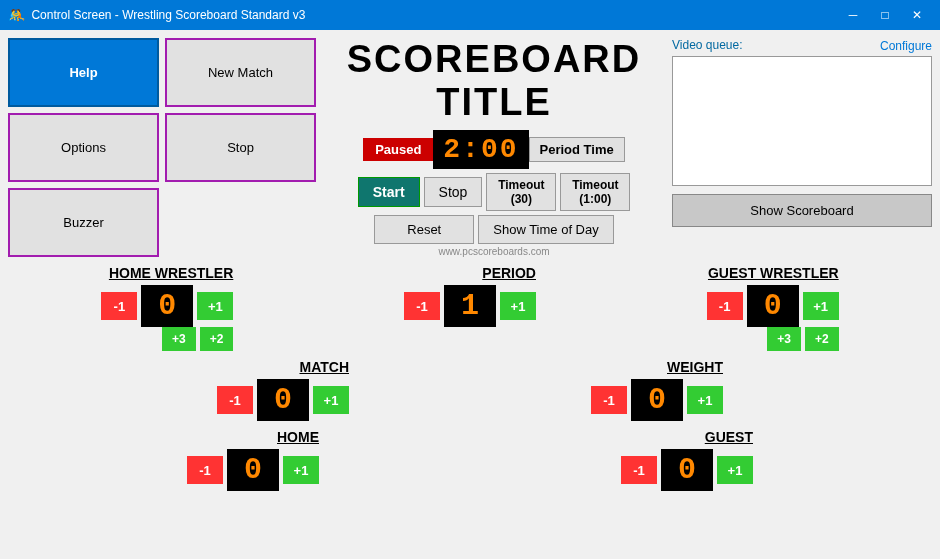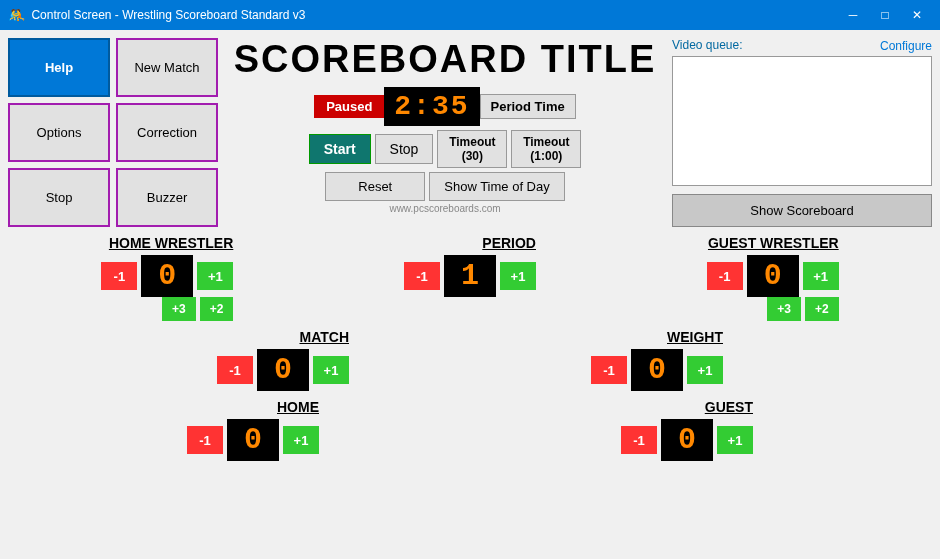--- a/index.html
+++ b/index.html
@@ -58,21 +58,21 @@
       display: flex;
       gap: 8px;
       margin-bottom: 8px;
     }
 
     .left-buttons {
       display: grid;
       grid-template-columns: 1fr 1fr;
       grid-template-rows: repeat(3, auto);
       gap: 6px;
-      width: 210px;
+      width: 308px;
       flex-shrink: 0;
     }
 
     .btn {
       padding: 6px 12px;
       border: 2px solid #a21caf;
       background: #e1e1e1;
       cursor: pointer;
       font-size: 13px;
       font-weight: normal;
@@ -346,31 +346,30 @@
 </div>
 
 <div class="main-content">
 
   <div class="top-section">
 
     <div class="left-buttons">
       <button class="btn help-btn">Help</button>
       <button class="btn">New Match</button>
       <button class="btn">Options</button>
-      <button class="btn">Correction</button>
       <button class="btn">Stop</button>
       <button class="btn">Buzzer</button>
     </div>
 
     <div class="center-section">
       <div class="scoreboard-title">SCOREBOARD TITLE</div>
 
       <div class="timer-row">
         <div class="paused-badge">Paused</div>
-        <div class="time-display">2:35</div>
+        <div class="time-display">2:00</div>
         <div class="period-time-badge">Period Time</div>
       </div>
 
       <div class="control-row">
         <button class="btn-start">Start</button>
         <button class="btn-stop">Stop</button>
         <button class="timeout-btn" style="white-space:pre-line;">Timeout
 (30)</button>
         <button class="timeout-btn" style="white-space:pre-line;">Timeout
 (1:00)</button>

